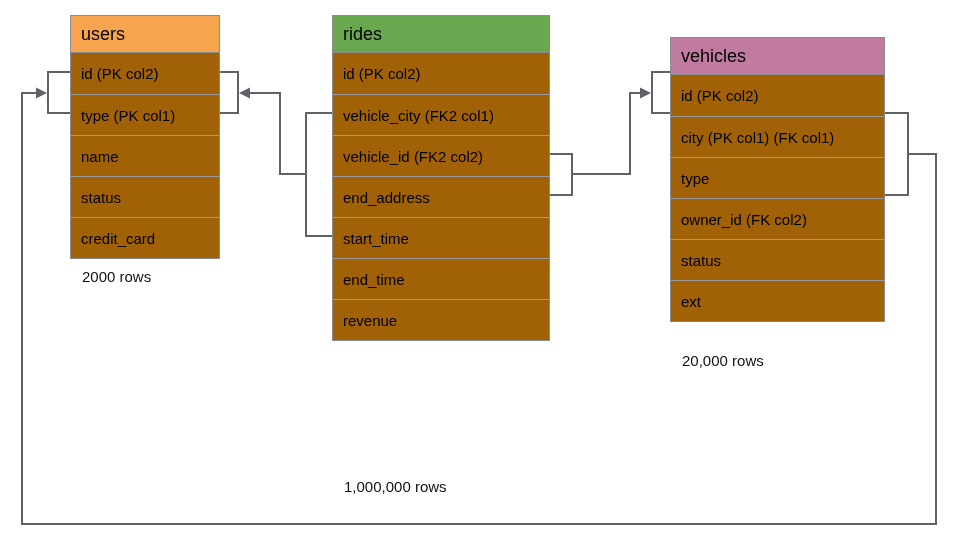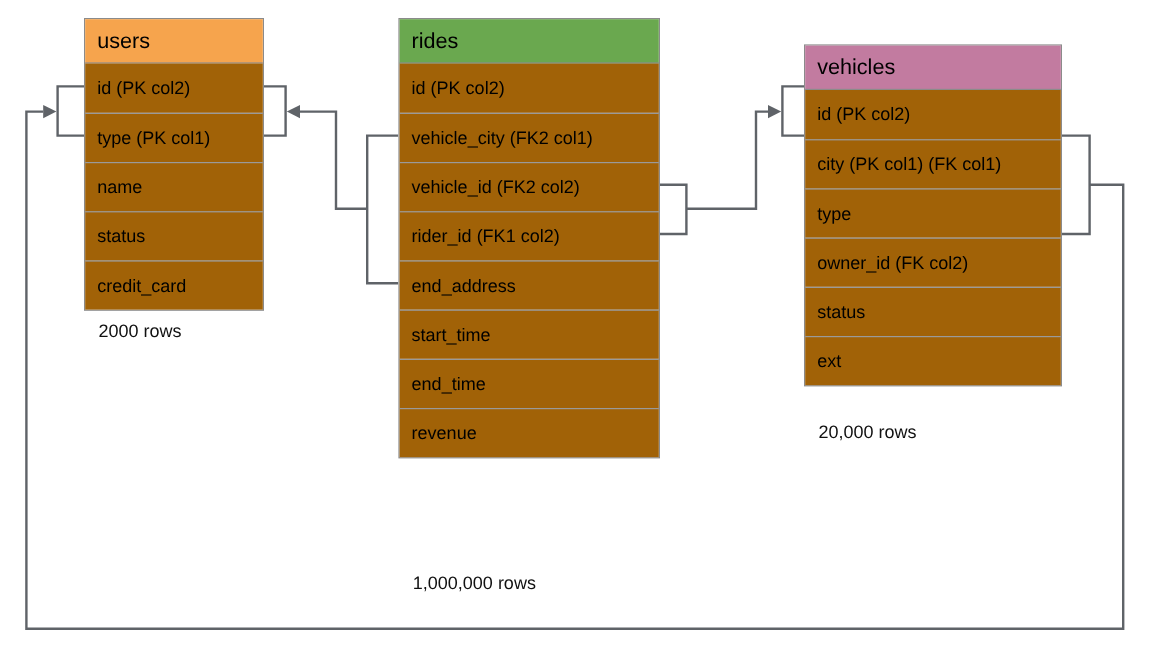--- a/index.html
+++ b/index.html
@@ -100,23 +100,20 @@
     <div class="trow">
         <span>id (PK col2)</span>
       </div>
     <div class="trow">
         <span>vehicle_city (FK2 col1)</span>
       </div>
     <div class="trow">
         <span>vehicle_id (FK2 col2)</span>
       </div>
     <div class="trow">
-        <span>rider_id (FK1 col2)</span>
-      </div>
-    <div class="trow">
         <span>end_address</span>
       </div>
     <div class="trow">
         <span>start_time</span>
       </div>
     <div class="trow">
         <span>end_time</span>
       </div>
     <div class="trow">
         <span>revenue</span>

